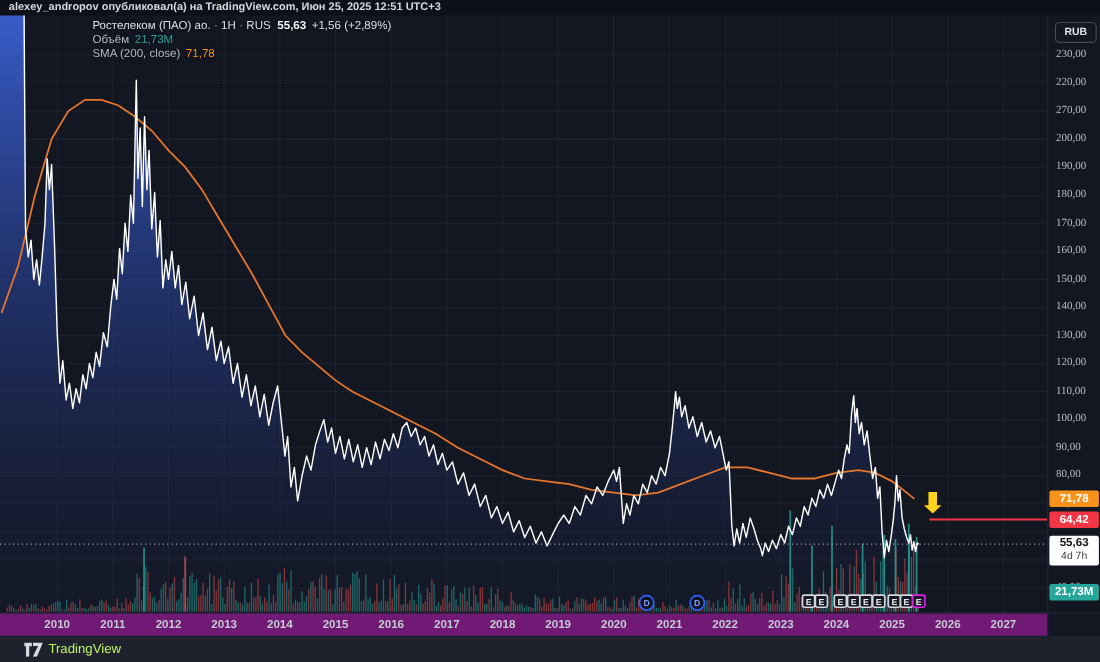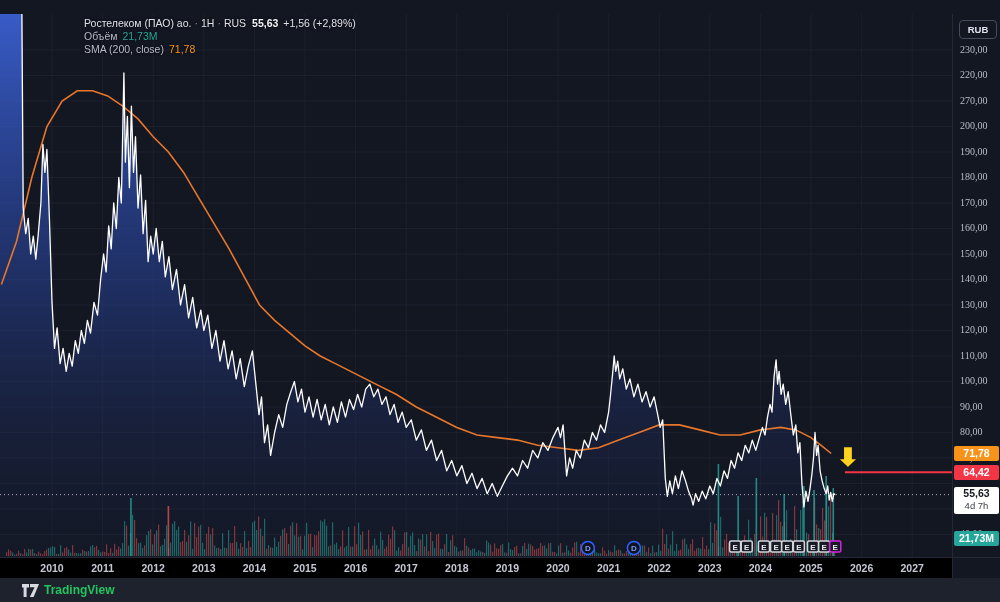--- a/index.html
+++ b/index.html
@@ -30,36 +30,39 @@
            line-height:17px;background:#131722;z-index:3;}
   .tick{position:absolute;left:7px;color:#b9bec9;font-size:10px;z-index:1;white-space:nowrap;font-family:Liberation Serif, serif;}
   .badge{position:absolute;left:1px;width:45px;text-align:center;font-size:10.5px;font-weight:700;
          border-radius:2px;z-index:2;box-sizing:border-box;}
   .b-or{background:#f7931a;color:#fff;height:15px;line-height:15px;}
   .b-red{background:#f23645;color:#fff;height:15px;line-height:15px;}
   .b-wh{background:#ffffff;color:#13161e;height:27px;line-height:13px;font-weight:700;}
   .b-wh .cd{font-weight:400;color:#3c4048;font-size:9.5px;display:block;line-height:12px;}
   .b-teal{background:#26a69a;color:#fff;height:15px;line-height:15px;}
   
-  .time-axis{position:absolute;left:0;top:557px;width:952px;height:21px;background:#000000;
+  .time-axis{position:absolute;left:0;top:557px;width:952px;height:21px;background:#701a75;
              border-top:1px solid #242837;box-sizing:border-box;text-align:center;}
   .year{position:absolute;top:4px;transform:translateX(-50%);color:#c5c9d3;font-size:10.5px;
         font-weight:600;}
   .axis-corner{position:absolute;left:952px;top:557px;width:48px;height:21px;background:#131722;
                border-top:1px solid #242837;border-left:1px solid #242837;box-sizing:border-box;}
   
   .footer{position:absolute;left:0;top:578px;width:1000px;height:24px;background:#1e222d;}
   .tv-logo{position:absolute;left:22px;top:6px;}
-  .brand{position:absolute;left:44px;top:5px;color:#22c55e;font-size:12px;font-weight:700;}
+  .brand{position:absolute;left:44px;top:5px;color:#bef264;font-size:12px;font-weight:400;}
 </style>
 </head>
 <body>
 
 <div class="stage">
 
+  <div class="pub-header">
+    <span>alexey_andropov опубликовал(а) на TradingView.com, Июн 25, 2025 12:51 UTC+3</span>
+  </div>
 
   <svg id="chart" width="952" height="543">
       <defs>
         <linearGradient id="areaG" x1="0" y1="0" x2="0" y2="543" gradientUnits="userSpaceOnUse">
           <stop offset="0" stop-color="rgba(58,95,208,0.95)"></stop>
           <stop offset="0.5" stop-color="rgba(38,62,140,0.6)"></stop>
           <stop offset="1" stop-color="rgba(24,30,56,0.18)"></stop>
         </linearGradient>
       </defs>
       <g>

